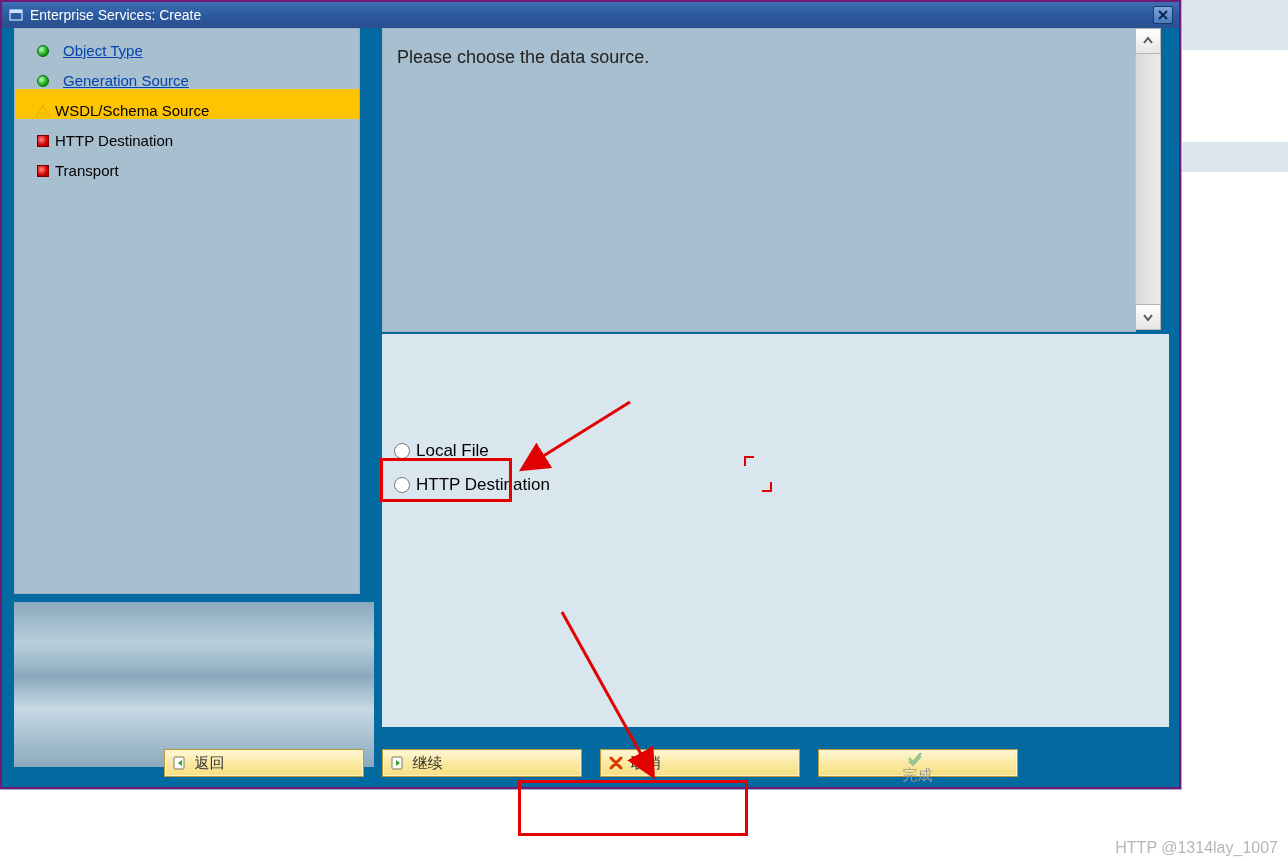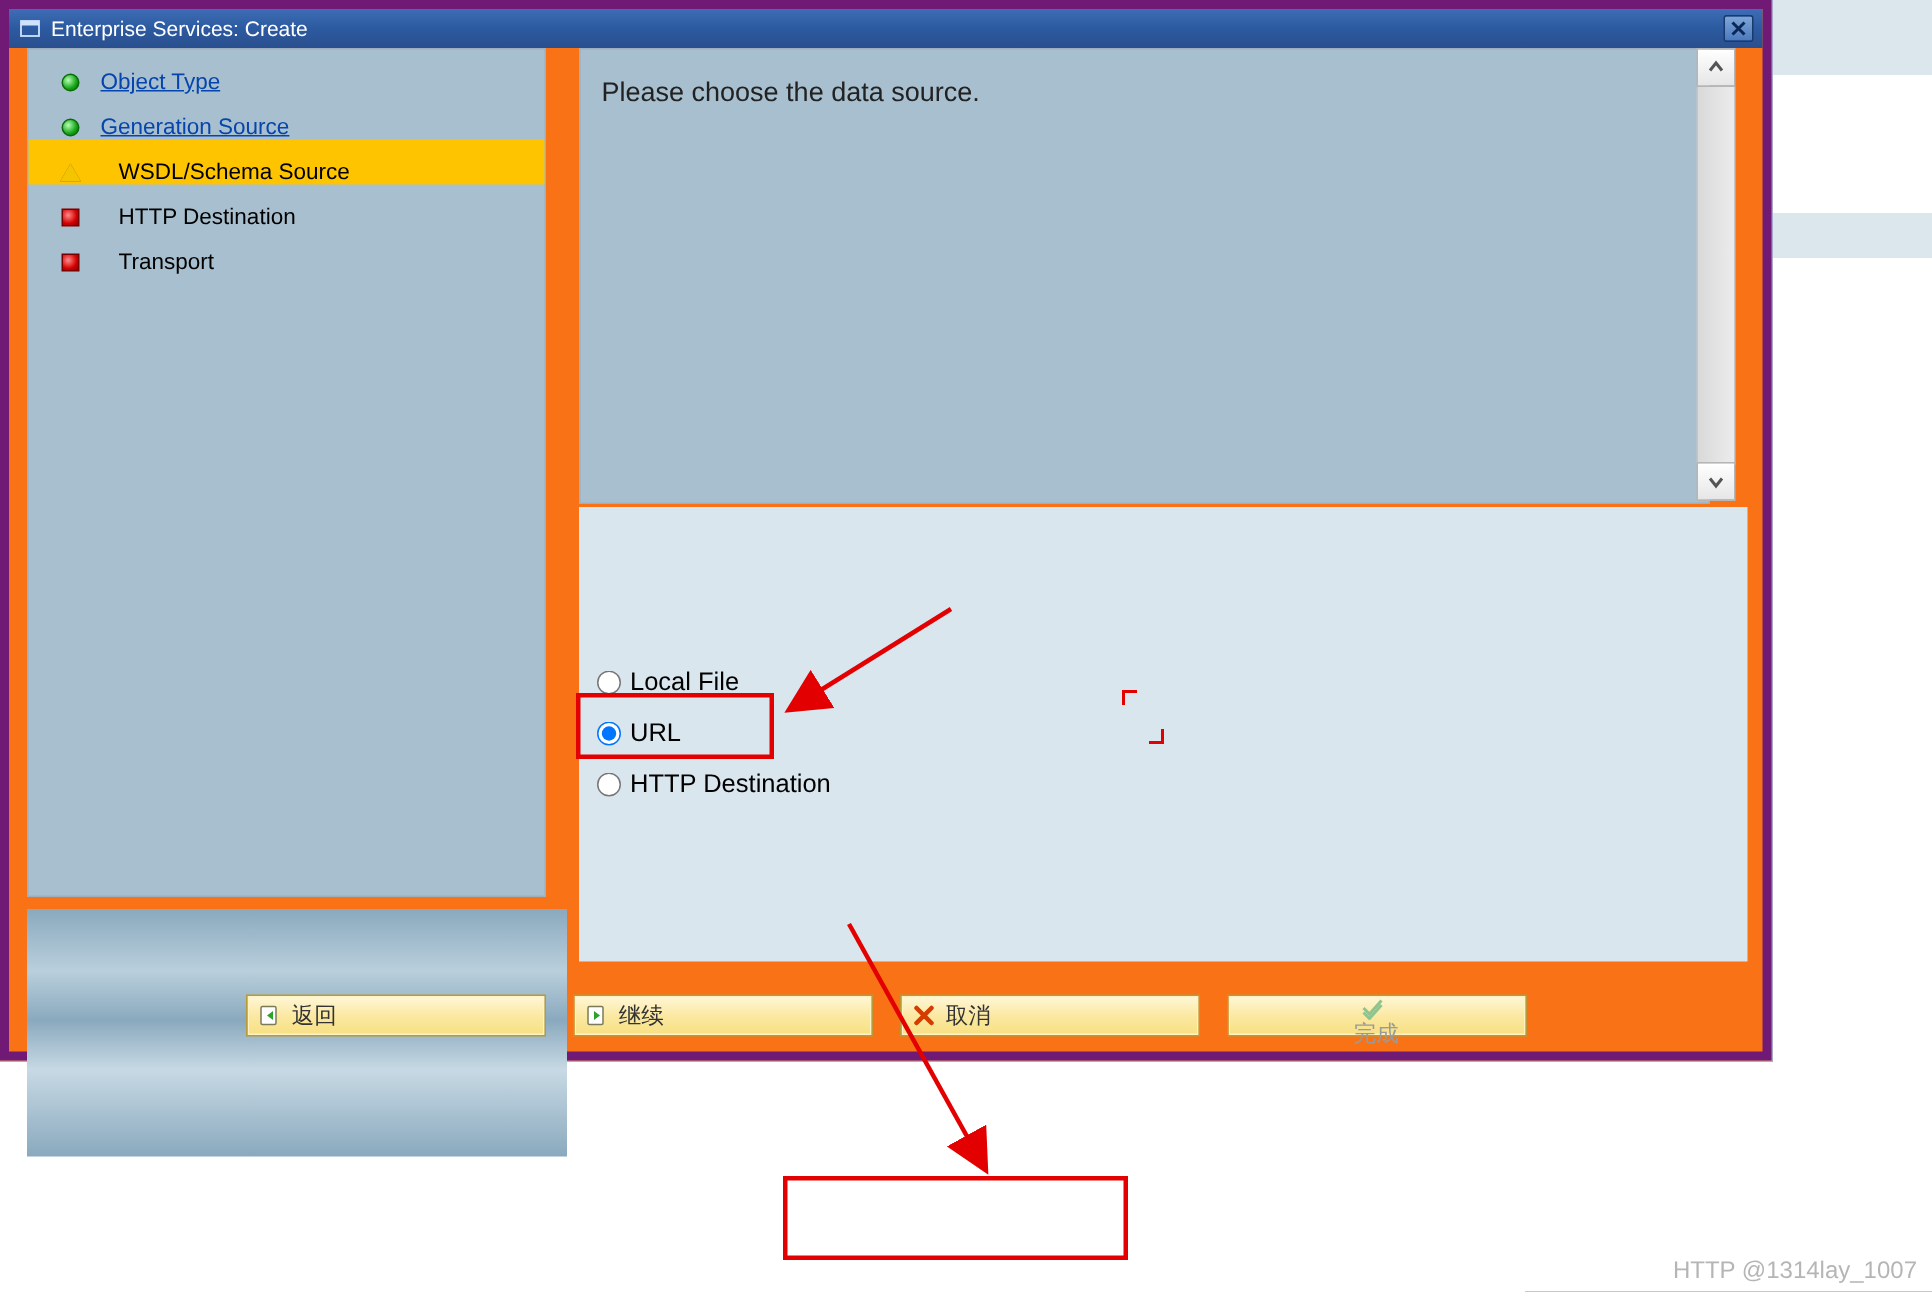--- a/index.html
+++ b/index.html
@@ -9,22 +9,22 @@
   .background-strip {
     position: absolute; left: 0; top: 0; width: 1288px; height: 50px;
     background: #dce6ed;
   }
   .background-strip2 {
     position: absolute; left: 0; top: 142px; width: 1288px; height: 30px;
     background: #dce6ed;
   }
 
   .window {
-    position: absolute; left: 0; top: 0; width: 1181px; height: 707px;
-    border: 6px solid #701a75; background: #f97316;
+    position: absolute; left: 0; top: 0; width: 1181px; height: 789px;
+    border: 2px solid #701a75; background: #0369a1;
     box-shadow: 0 0 0 1px #aac;
   }
   .titlebar {
     height: 26px; background: linear-gradient(to bottom,#3e6db5 0%, #2c5aa0 50%, #2a4f8e 100%);
     display: flex; align-items: center; padding: 0 6px; color: #fff;
     font-size: 14px;
   }
   .titlebar-icon { width: 16px; height: 16px; margin-right: 6px; display:inline-flex; align-items:center; justify-content:center; }
   .titlebar-title { flex: 1; }
   .titlebar-close {
@@ -32,21 +32,21 @@
     display: flex; align-items: center; justify-content: center; border-radius: 2px; cursor: pointer;
   }
 
   
   .left-panel {
     position: absolute; left: 12px; top: 26px; width: 346px; height: 566px;
     background: #a7bfce; border: 1px solid #9cb0bf;
   }
   .step { height: 30px; display: flex; align-items: flex-end; padding-left: 20px; font-size: 15px; }
   .step-link { color: #0645ad; text-decoration: underline; cursor: pointer; margin-left: 12px; }
-  .step-plain { color: #000; margin-left: 24px; }
+  .step-plain { color: #000; margin-left: 4px; }
   .step.selected { background: #ffc400; }
   .step-icon { width: 16px; height: 16px; flex: 0 0 16px; display:inline-flex; align-items:center; justify-content:center; }
   .icon-green { width:12px;height:12px;border-radius:50%;background: radial-gradient(circle at 35% 35%, #b6ffb6, #14a514 60%, #0a6b0a); border:1px solid #0a6b0a; }
   .icon-warn { width:0;height:0;border-left:7px solid transparent;border-right:7px solid transparent;border-bottom:12px solid #f5c400; filter: drop-shadow(0 0 0.5px #7a5c00); }
   .icon-red { width:12px;height:12px;background: radial-gradient(circle at 35% 35%, #ff8a8a, #d40000 60%, #8a0000); border:1px solid #7a0000; }
 
   
   .water {
     position: absolute; left: 12px; top: 600px; width: 360px; height: 165px;
     background: linear-gradient(180deg,#8aa9be 0%, #b9cfdc 25%, #8aa9be 45%, #c7d9e4 65%, #8aa9be 100%);
@@ -183,24 +183,20 @@
   </div>
 
   <div class="main-area"></div>
 
   <div class="radio-group">
     <label class="radio-row">
       <input type="radio" name="ds" style="">
       <span>Local File</span>
     </label>
     <label class="radio-row">
-      <input type="radio" name="ds" checked="" style="">
-      <span>URL</span>
-    </label>
-    <label class="radio-row">
       <input type="radio" name="ds" style="">
       <span>HTTP Destination</span>
     </label>
   </div>
 
   <div class="red-box box1"></div>
   <div class="crop tl"></div>
   <div class="crop br"></div>
 
   <svg class="arrow-svg" style="left:508px; top:392px; width:130px; height:90px;" viewBox="0 0 130 90">

